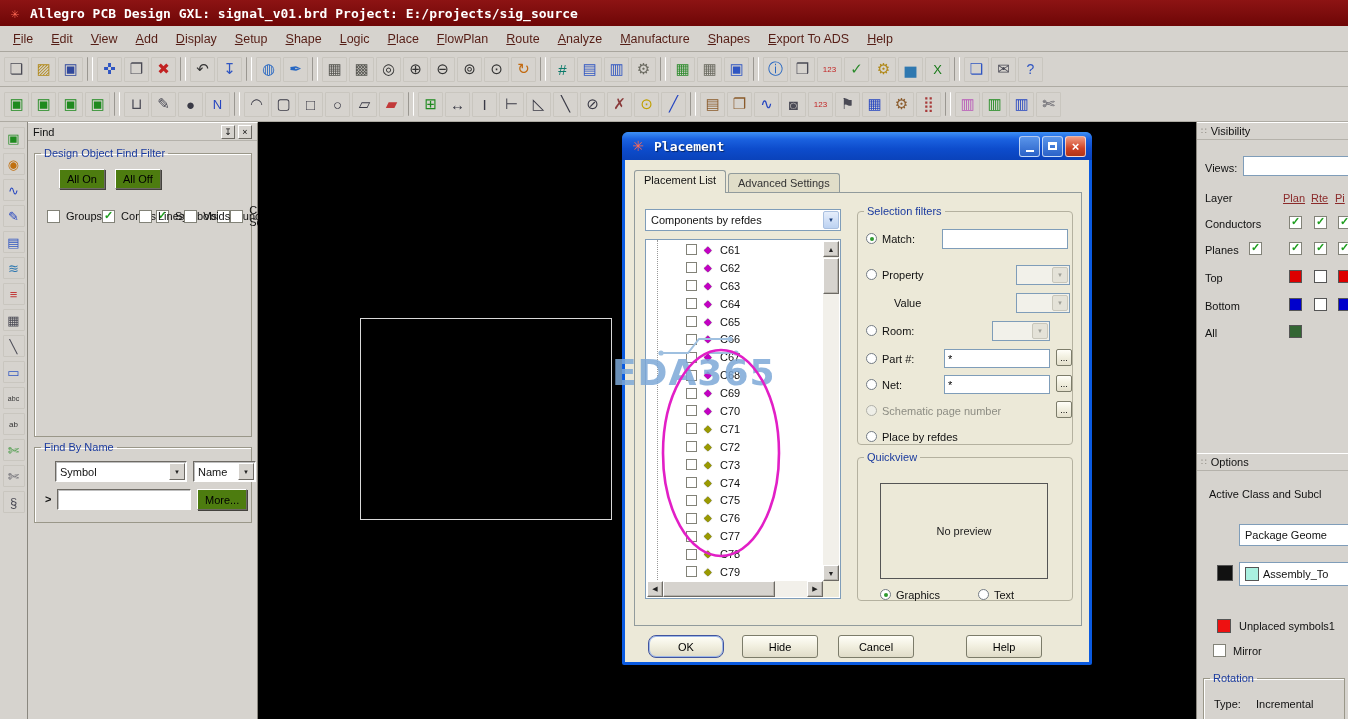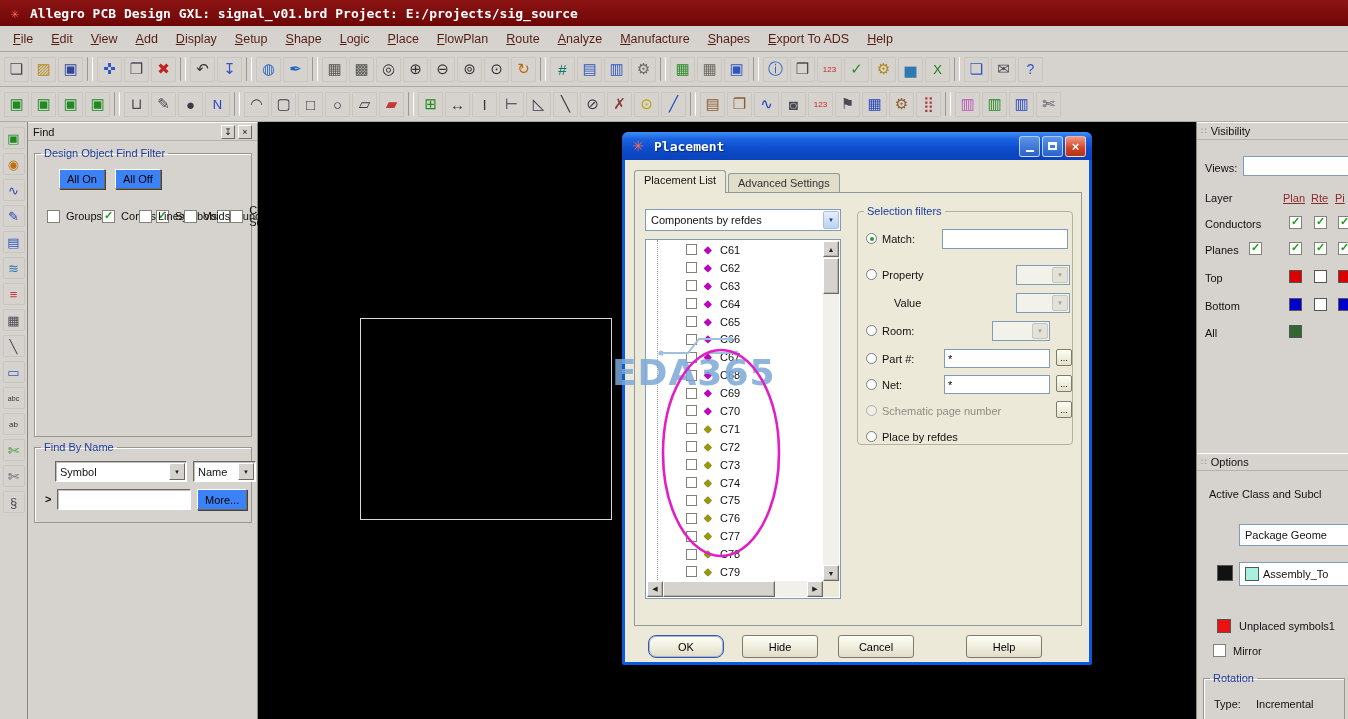--- a/index.html
+++ b/index.html
@@ -30,21 +30,21 @@
     display:flex;flex-direction:column;align-items:center;padding-top:3px;}
   .leftbar .tb-icon{width:22px;height:22px;margin:2px 0;font-size:13px;}
 
   
   .find-panel{position:absolute;left:28px;top:122px;width:230px;height:597px;background:#d6d3ce;border-right:1px solid #8a877f;border-top:1px solid #fff;}
   .panel-header{height:18px;display:flex;align-items:center;padding:0 5px;font-size:11px;background:#d6d3ce;border-bottom:1px solid #b5b2ab;}
   .hdr-btn{width:14px;height:14px;margin-left:3px;display:flex;align-items:center;justify-content:center;font-size:9px;
     background:#d6d3ce;border:1px solid;border-color:#fff #6d6a64 #6d6a64 #fff;cursor:default;}
   fieldset.grp{position:absolute;border:1px solid #9a9789;box-shadow:1px 1px 0 #fff inset;padding:0;}
   fieldset.grp legend{color:#1a3a9e;padding:0 3px;margin-left:6px;font-size:11px;}
-  .mini-btn{position:absolute;height:20px;background:#3b82f6;border:1px solid;border-color:#fff #6d6a64 #6d6a64 #fff;
+  .mini-btn{position:absolute;height:20px;background:#4d7c0f;border:1px solid;border-color:#fff #6d6a64 #6d6a64 #fff;
     box-shadow:1px 1px 0 #44423e;font-size:11px;padding:0 7px;cursor:default;font-family:"Liberation Sans",sans-serif;}
   .chk-grid{position:absolute;left:12px;top:42px;display:grid;grid-template-columns:92px 110px;grid-auto-rows:26px;grid-auto-flow:column;}
   .chk-row{display:flex;align-items:center;gap:6px;cursor:default;}
   .chk{width:13px;height:13px;background:#fff;border:1px solid #828278;display:inline-flex;align-items:center;justify-content:center;flex:none;}
   .mark{color:#1f9e1f;font-size:11px;font-weight:bold;line-height:1;margin-top:-2px;}
 
   .c-combo{position:absolute;background:#fff;border:1px solid;border-color:#6d6a64 #fff #fff #6d6a64;
     box-shadow:inset 1px 1px 0 rgba(0,0,0,.25);display:flex;align-items:center;padding-left:4px;font-size:11px;}
   .c-combo .arr{position:absolute;right:1px;top:1px;bottom:1px;width:16px;background:#d6d3ce;border:1px solid;
     border-color:#fff #6d6a64 #6d6a64 #fff;display:flex;align-items:center;justify-content:center;font-size:6px;color:#222;}
@@ -1031,20 +1031,32 @@
             <span class="f-label dis">Schematic page number</span>
             <button class="dots-btn" style="left:190px;top:-2px;">...</button>
           </div>
 
           <div class="f-row" style="top:212px;">
             <span class="radio"></span>
             <span class="f-label">Place by refdes</span>
           </div>
         </fieldset>
 
+        <fieldset class="xgrp" style="left:222px;top:258px;width:216px;height:150px;">
+          <legend>Quickview</legend>
+          <div class="preview-box">
+            <span>No preview</span>
+          </div>
+          <div class="f-row" style="top:124px;left:22px;">
+            <span class="radio checked"></span>
+            <span class="f-label">Graphics</span>
+            <span class="radio" style="left:98px;"></span>
+            <span class="f-label" style="left:114px;">Text</span>
+          </div>
+        </fieldset>
       </div>
 
       <div id="dlg-buttons">
 
           <button class="xp-btn primary" style="left: 22px; top: 474px; border-radius: 8px;">OK</button>
 
           <button class="xp-btn" style="left: 116px; top: 474px;">Hide</button>
 
           <button class="xp-btn" style="left: 212px; top: 474px;">Cancel</button>
 

